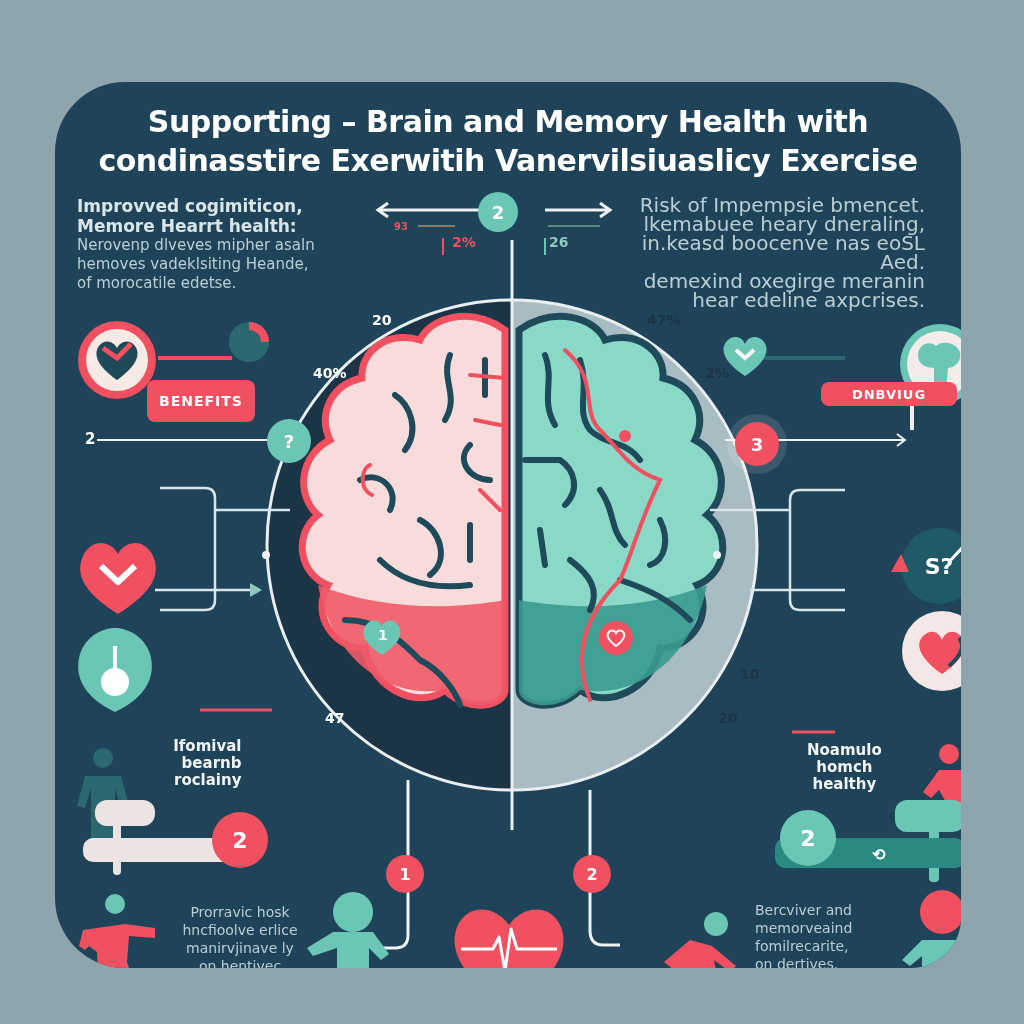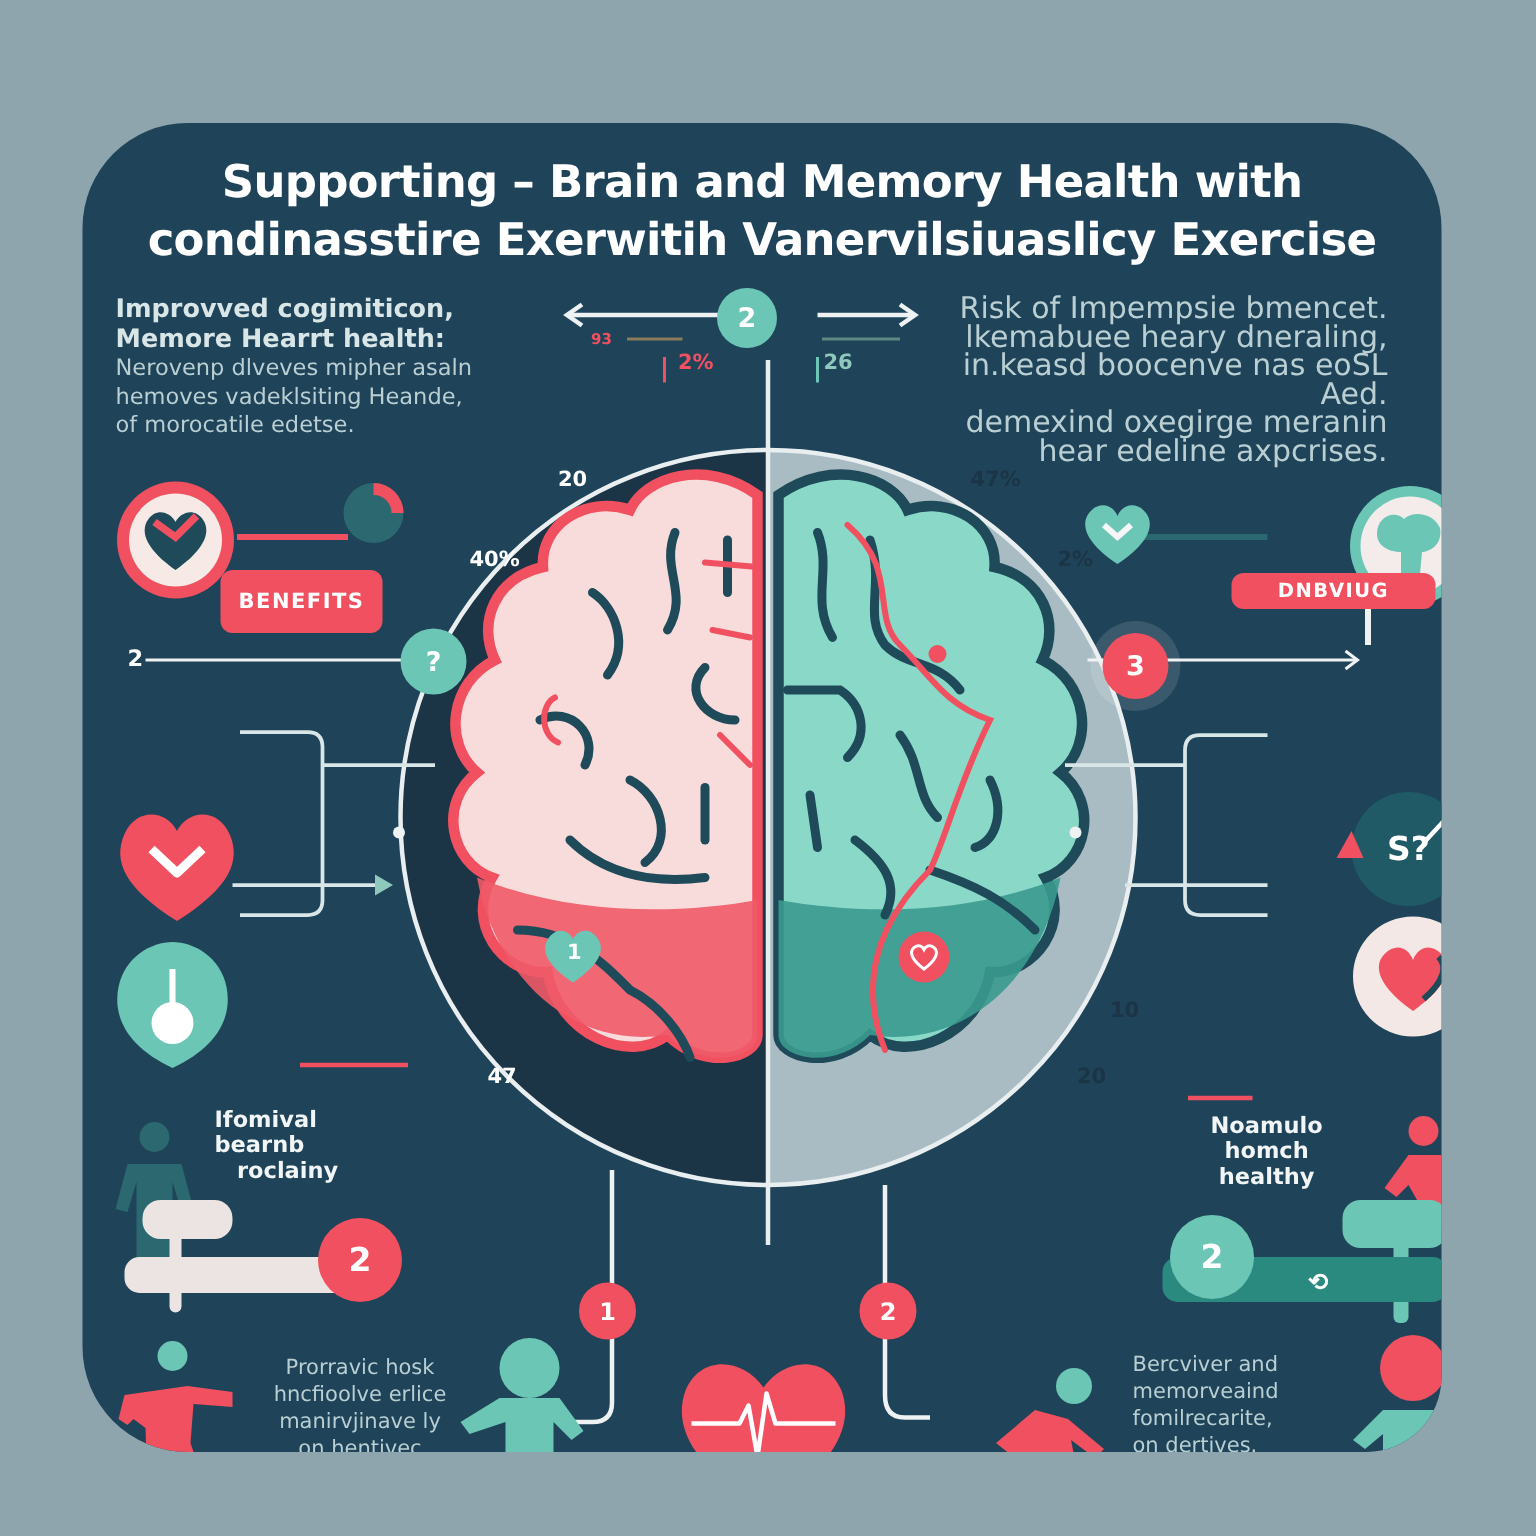--- a/index.html
+++ b/index.html
@@ -153,21 +153,21 @@
   <svg class="abs" style="left:20px;top:454px;" width="86" height="80" viewBox="0 0 86 80">
     <path d="M43 78 C8 56 0 38 8 20 C16 2 36 4 43 18 C50 4 70 2 78 20 C86 38 78 56 43 78Z" fill="#f0505f"></path>
     <path d="M26 30 L43 46 L60 30" fill="none" stroke="#fff" stroke-width="6" stroke-linejoin="round"></path>
   </svg>
   <svg class="abs" style="left:20px;top:546px;" width="80" height="86" viewBox="0 0 80 86">
     <path d="M40 84 C10 70 0 50 4 30 C8 10 26 0 40 0 C54 0 72 10 76 30 C80 50 70 70 40 84Z" fill="#6cc6b6"></path>
     <line x1="40" y1="18" x2="40" y2="44" stroke="#fff" stroke-width="4"></line>
     <circle cx="40" cy="54" r="14" fill="#fff"></circle>
   </svg>
 
-  <div class="lbl" style="left:88px;top:656px;">
+  <div class="lbl" style="left:104px;top:656px;text-align:right;">
     <div>Ifomival</div>
     <div>bearnb</div>
     <div style="padding-left:15px;">roclainy</div>
   </div>
   <svg class="abs" style="left:10px;top:664px;" width="72" height="110" viewBox="0 0 72 110">
     <circle cx="38" cy="12" r="10" fill="#2b6870"></circle>
     <path d="M20 30 L56 30 L64 60 L56 62 L50 42 L50 110 L26 110 L26 42 L20 62 L12 60Z" fill="#2b6870"></path>
   </svg>
   <div class="abs" style="left:40px;top:718px;width:60px;height:26px;background:#ece4e2;border-radius:12px;"></div>
   <div class="abs" style="left:58px;top:738px;width:8px;height:55px;background:#ece4e2;border-radius:4px;"></div>

